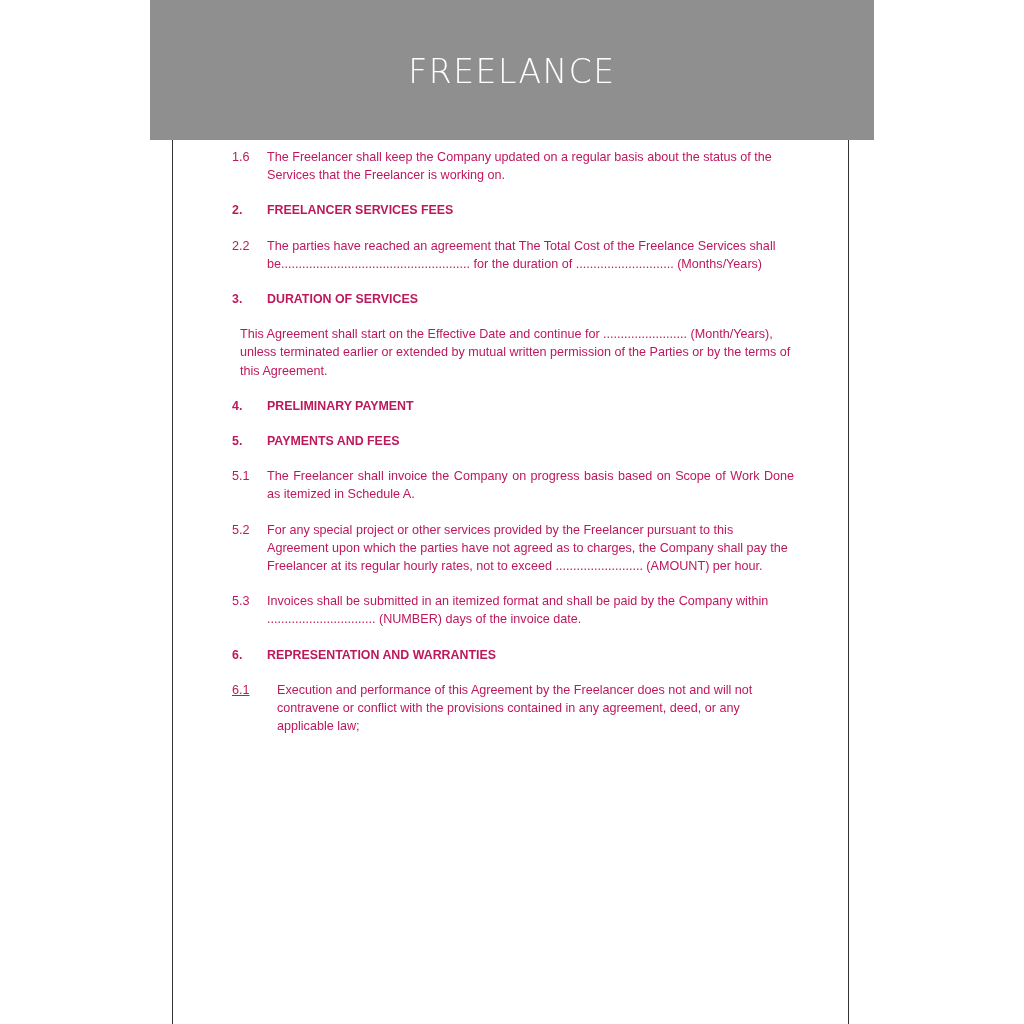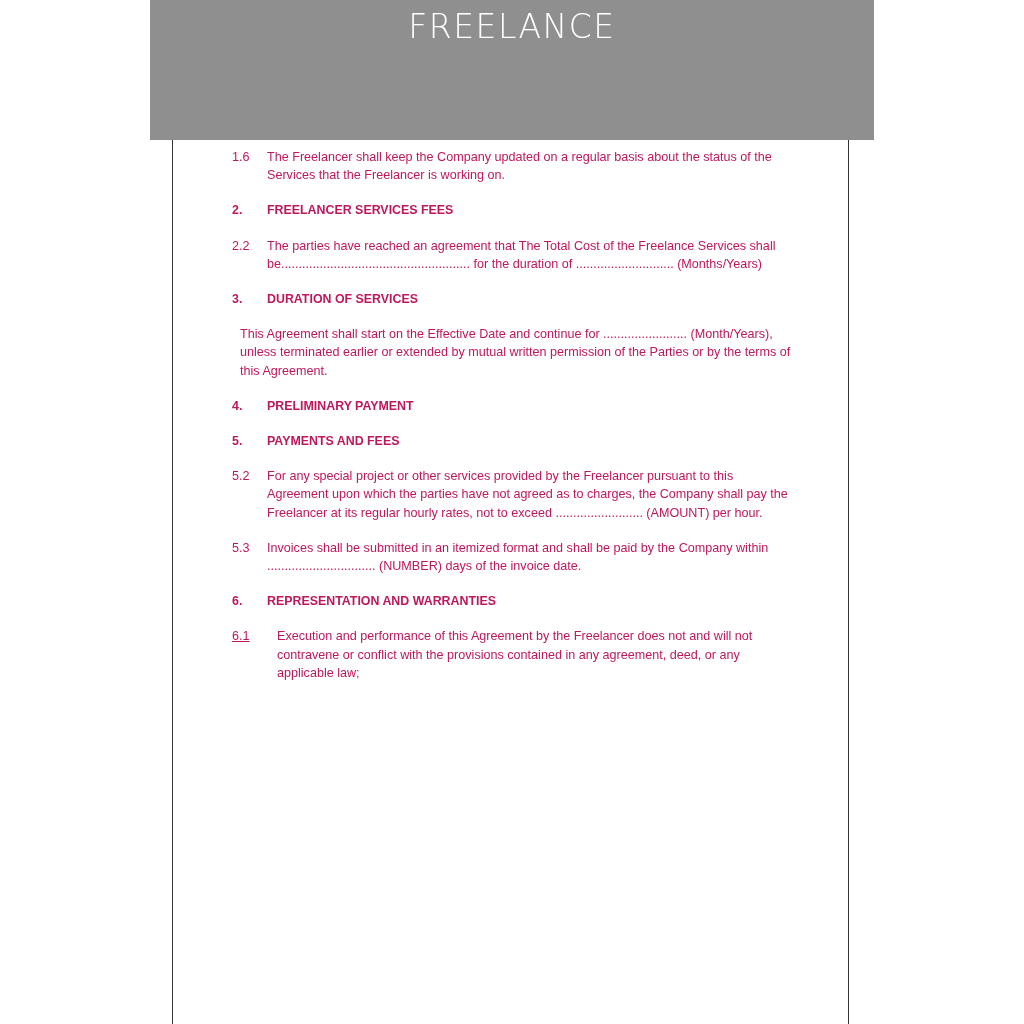--- a/index.html
+++ b/index.html
@@ -9,21 +9,21 @@
   }
   .page-border {
     position: absolute; left: 172px; top: 130px; width: 677px; height: 900px;
     border-left: 1.5px solid #333; border-right: 1.5px solid #333; box-sizing: border-box;
   }
   .banner {
     position: absolute; left: 150px; top: 0; width: 724px; height: 140px;
     background: #8f8f8f; color: #ffffff; text-align: center;
     font-family: "DejaVu Sans", sans-serif; font-weight: 300;
     font-size: 33px; line-height: 46px; letter-spacing: 1.5px;
-    display: flex; justify-content: center; padding-top: 4px; box-sizing: border-box;
+    display: flex; flex-direction: column; justify-content: center; padding-top: 4px; box-sizing: border-box;
   }
   .banner span { display: block; }
   .doc {
     position: absolute; left: 232px; top: 148px; width: 562px;
     color: #be185d; font-size: 12.6px; line-height: 18.2px;
     font-family: "Liberation Sans", sans-serif;
   }
   .item { display: flex; margin: 0 0 17px 0; }
   .item .num { width: 35px; flex: none; }
   .item.wide .num { width: 45px; text-decoration: underline; }
@@ -71,20 +71,24 @@
     <span class="num">4.</span>
     <span>PRELIMINARY PAYMENT</span>
   </div>
 
 
   <div class="heading">
     <span class="num">5.</span>
     <span>PAYMENTS AND FEES</span>
   </div>
 
+  <div class="item">
+    <span class="num">5.1</span>
+    <span class="txt justify">The Freelancer shall invoice the Company on progress basis based on Scope of Work Done as itemized in Schedule A.</span>
+  </div>
 
   <div class="item">
     <span class="num">5.2</span>
     <span class="txt">For any special project or other services provided by the Freelancer pursuant to this Agreement upon which the parties have not agreed as to charges, the Company shall pay the Freelancer at its regular hourly rates, not to exceed ......................... (AMOUNT) per hour.</span>
   </div>
 
   <div class="item">
     <span class="num">5.3</span>
     <span class="txt">Invoices shall be submitted in an itemized format and shall be paid by the Company within ............................... (NUMBER) days of the invoice date.</span>
   </div>

